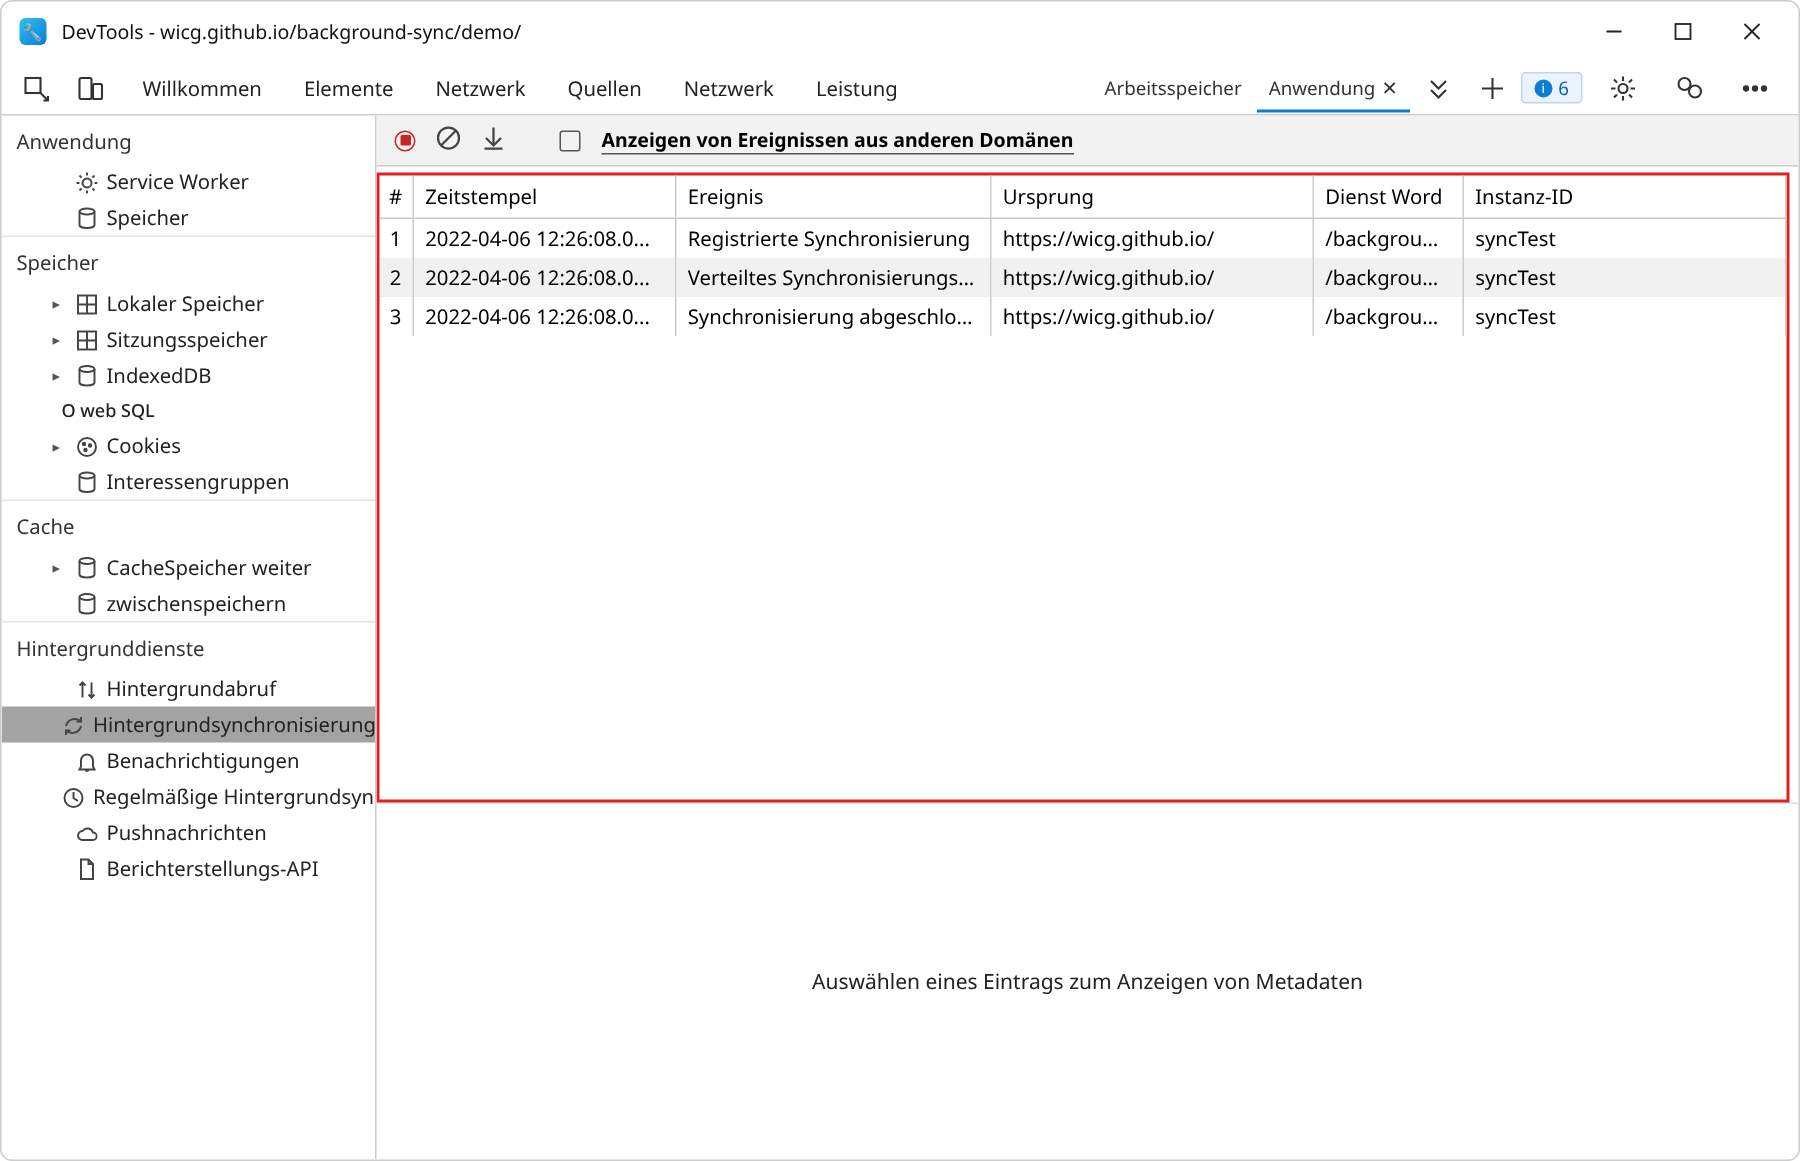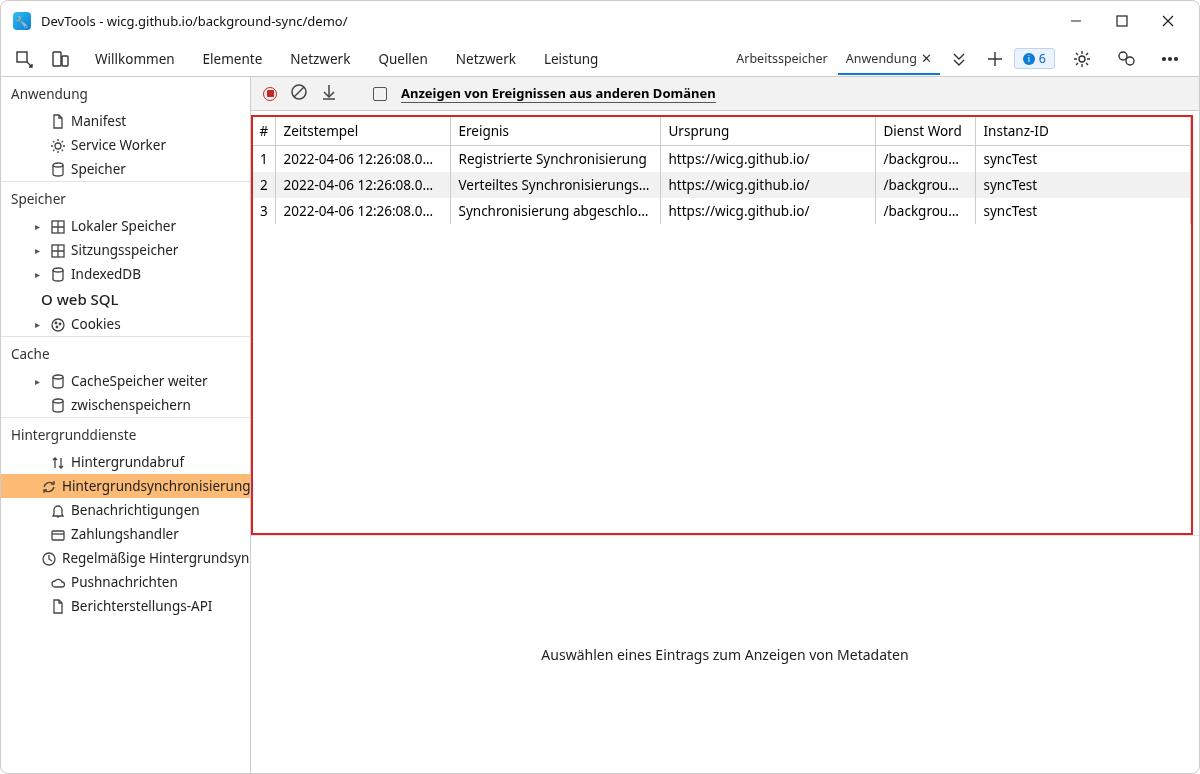--- a/index.html
+++ b/index.html
@@ -20,25 +20,25 @@
 .close-x { margin-left:4px; font-size:13px;}
 .tool-right { margin-left:auto; display:flex; align-items:center; gap:10px; padding-right:6px;}
 .badge { display:flex;align-items:center; gap:4px; border:1px solid #bcd6f2; background:#eaf3fe; border-radius:3px; padding:1px 8px; font-size:12.5px; color:#0b63c4;}
 .badge .dot{width:12px;height:12px;border-radius:50%;background:#0b7dd6;display:flex;align-items:center;justify-content:center;color:#fff;font-size:9px;}
 .main { display:flex; height: calc(774px - 40px - 36px - 2px);}
 .sidebar { width: 250px; border-right:1px solid #ccc; overflow:hidden; font-size:13.5px;}
 .section-h { padding:8px 10px 6px; color:#333; border-top:1px solid #e3e3e3;}
 .section-h.first{border-top:none;}
 .s-item { display:flex; align-items:center; padding:3px 6px 3px 20px; gap:6px; color:#222; white-space:nowrap;}
 .s-item.sub { padding-left:34px;}
-.s-item.selected { background:#fdba74;}
+.s-item.selected { background:#a3a3a3;}
 .s-item .tri { width:8px; font-size:10px; color:#555;}
 .s-ico { width:16px;height:16px;display:flex;align-items:center;justify-content:center;}
 .s-ico svg{width:15px;height:15px;stroke:#444;stroke-width:1.3;fill:none;}
-.websql { font-size:15px; font-weight:500; padding-left:40px;}
+.websql { font-size:12px; font-weight:500; padding-left:40px;}
 .content { flex:1; display:flex; flex-direction:column; overflow:hidden;}
 .ctrlbar { height:34px; border-bottom:1px solid #ccc; background:#f2f2f2; display:flex; align-items:center; gap:14px; padding:0 12px; font-size:13px;font-weight:bold;}
 .ctrlbar .rec { width:14px;height:14px;border:1.8px solid #c62828;border-radius:50%;display:flex;align-items:center;justify-content:center;}
 .ctrlbar .rec .inner{width:7px;height:7px;background:#c62828;border-radius:1px;}
 .ctrlbar svg{width:16px;height:16px;stroke:#444;stroke-width:1.5;fill:none;}
 .ctrlbar .cbox{width:14px;height:14px;border:1.3px solid #555;border-radius:2px;}
 .ctrlbar .lbl{border-bottom:1px solid #555;}
 .tablewrap { border:2px solid #d22; margin:4px 6px 0 0; height:420px; position:relative;}
 table { width:100%; border-collapse:collapse; font-size:13.5px; table-layout:fixed;}
 th { text-align:left; font-weight:400; padding:5px 8px; border-right:1px solid #ccc; border-bottom:1px solid #ccc; background:#fff; white-space:nowrap; overflow:hidden; text-overflow:ellipsis;}
@@ -137,30 +137,20 @@
 
 <div class="main">
 
   <div class="sidebar">
     <div class="section-h first">Anwendung</div>
     <div id="sb-app">
         <div class="s-item sub">
           <span class="tri"></span>
           <span class="s-ico">
             <svg>
-              <path d="M4 1h5l3 3v10H4z"></path>
-              <path d="M9 1v3h3"></path>
-            </svg>
-          </span>
-          <span>Manifest</span>
-        </div>
-        <div class="s-item sub">
-          <span class="tri"></span>
-          <span class="s-ico">
-            <svg>
               <circle cx="8" cy="8" r="3"></circle>
               <path d="M8 1v2M8 13v2M1 8h2M13 8h2M3 3l1.4 1.4M11.6 11.6L13 13M13 3l-1.4 1.4M4.4 11.6L3 13"></path>
             </svg>
           </span>
           <span>Service Worker</span>
         </div>
         <div class="s-item sub">
           <span class="tri"></span>
           <span class="s-ico">
             <svg>
@@ -211,20 +201,30 @@
           <span class="s-ico">
             <svg>
               <circle cx="8" cy="8" r="6"></circle>
               <circle cx="6" cy="6" r="0.8" fill="#444"></circle>
               <circle cx="10" cy="7" r="0.8" fill="#444"></circle>
               <circle cx="7" cy="10" r="0.8" fill="#444"></circle>
             </svg>
           </span>
           <span>Cookies</span>
         </div>
+        <div class="s-item sub">
+          <span class="tri"></span>
+          <span class="s-ico">
+            <svg>
+              <ellipse cx="8" cy="3" rx="5" ry="2"></ellipse>
+              <path d="M3 3v9c0 1.1 2.2 2 5 2s5-.9 5-2V3"></path>
+            </svg>
+          </span>
+          <span>Interessengruppen</span>
+        </div>
       </div>
     <div class="section-h">Cache</div>
     <div id="sb-cache">
         <div class="s-item sub">
           <span class="tri">▸</span>
           <span class="s-ico">
             <svg>
               <ellipse cx="8" cy="3" rx="5" ry="2"></ellipse>
               <path d="M3 3v9c0 1.1 2.2 2 5 2s5-.9 5-2V3"></path>
             </svg>
@@ -264,30 +264,20 @@
           <span>Hintergrundsynchronisierung</span>
         </div>
         <div class="s-item sub">
           <span class="tri"></span>
           <span class="s-ico">
             <svg>
               <path d="M4 11V7a4 4 0 0 1 8 0v4l1 2H3zM7 13a1 1 0 0 0 2 0"></path>
             </svg>
           </span>
           <span>Benachrichtigungen</span>
-        </div>
-        <div class="s-item sub">
-          <span class="tri"></span>
-          <span class="s-ico">
-            <svg>
-              <rect x="2" y="4" width="12" height="9" rx="1"></rect>
-              <line x1="2" y1="7" x2="14" y2="7"></line>
-            </svg>
-          </span>
-          <span>Zahlungshandler</span>
         </div>
         <div class="s-item sub">
           <span class="tri"></span>
           <span class="s-ico">
             <svg>
               <circle cx="8" cy="8" r="6"></circle>
               <path d="M8 4v4l3 2"></path>
             </svg>
           </span>
           <span>Regelmäßige Hintergrundsynchronisierung</span>

